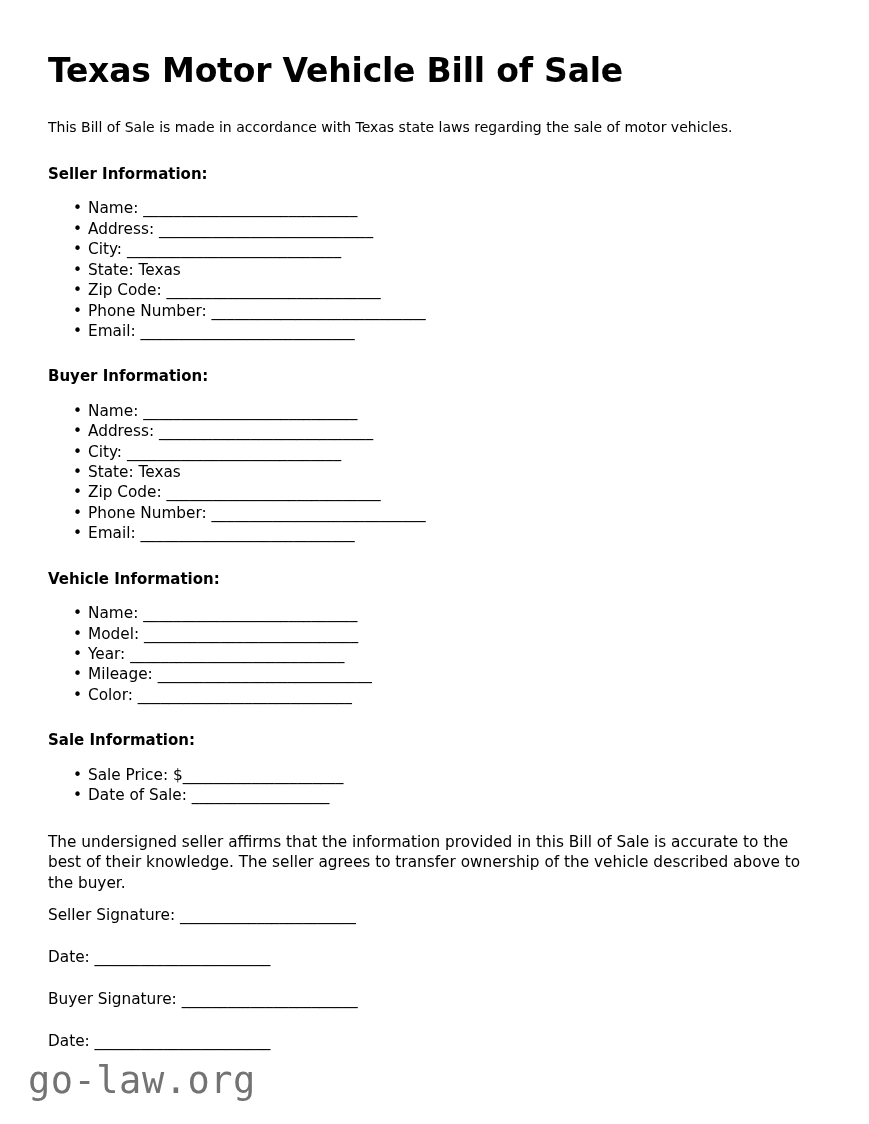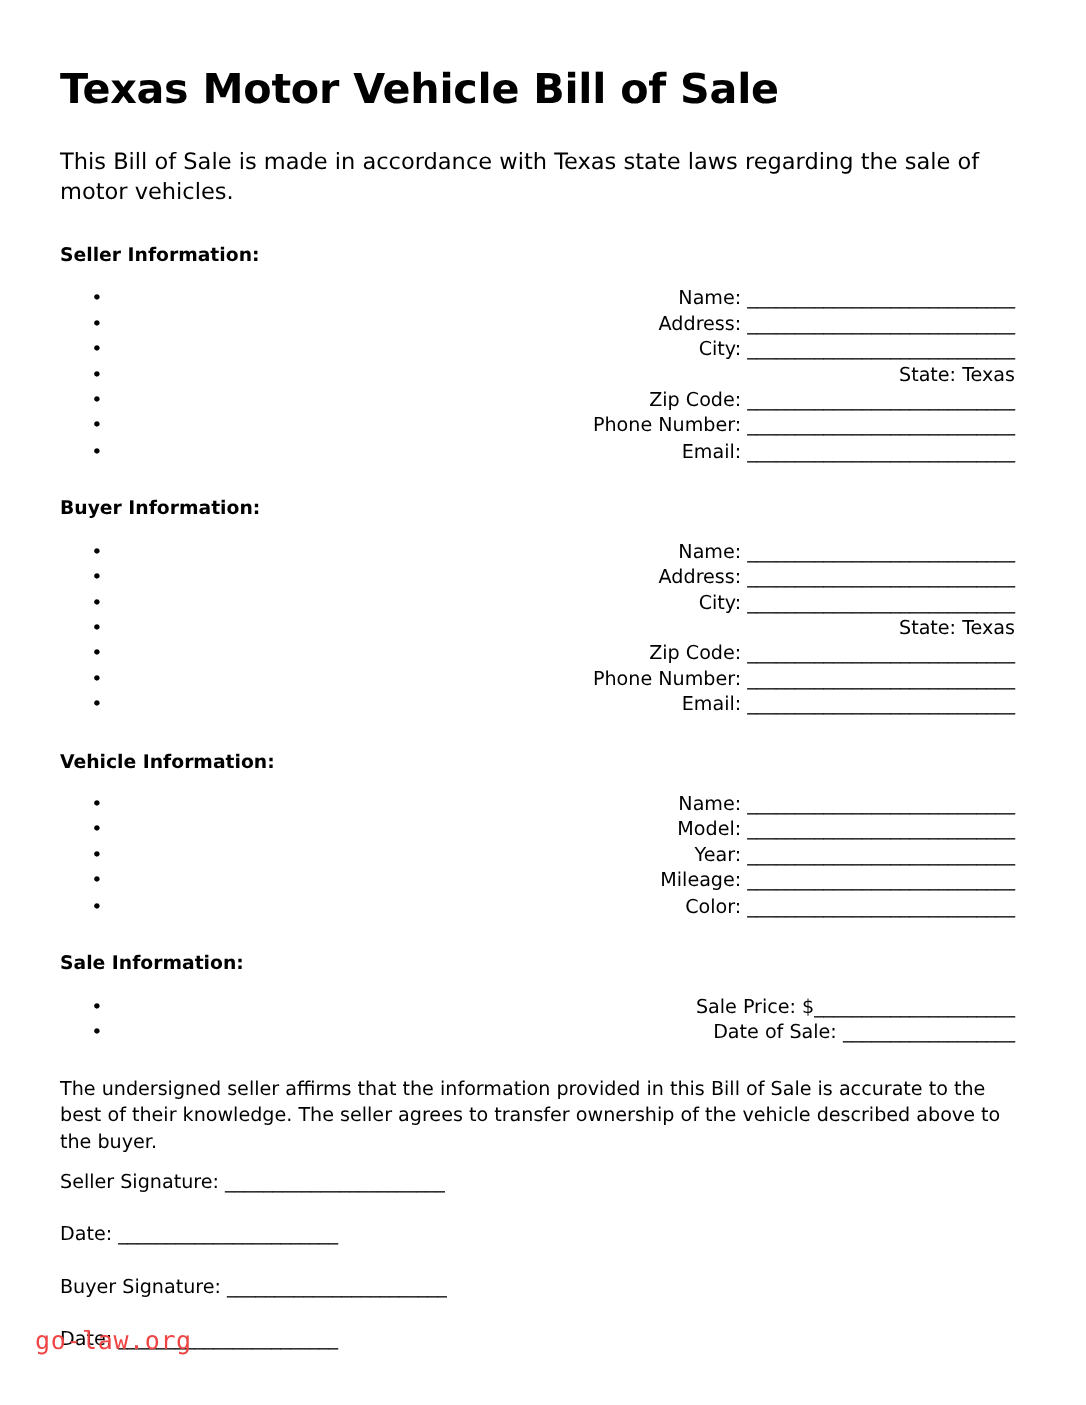--- a/index.html
+++ b/index.html
@@ -29,21 +29,21 @@
     width: 764px;
   }
   h1.doc-title {
     font-size: 33px;
     font-weight: bold;
     line-height: 1.15;
     margin: 0 0 28px 0;
     letter-spacing: -0.2px;
   }
   p.intro {
-    font-size: 18px;
+    font-size: 14px;
     line-height: 1.36;
     margin: 0 0 28px 0;
     max-width: 762px;
   }
   h2.section-heading {
     font-size: 15px;
     font-weight: bold;
     line-height: 1.3;
     margin: 0 0 14px 0;
   }
@@ -51,21 +51,20 @@
     list-style: none;
     margin: 0 0 26px 0;
     padding: 0;
   }
   ul.field-list li {
     font-size: 15.3px;
     line-height: 1.335;
     position: relative;
     padding-left: 40px;
     white-space: nowrap;
-    text-align: right;
   }
   ul.field-list li:before {
     content: "\2022";
     position: absolute;
     left: 25px;
     top: 0;
     font-size: 15.3px;
     line-height: 1.335;
   }
   .fill {
@@ -85,23 +84,23 @@
     white-space: nowrap;
   }
   .sig-line:last-of-type {
     margin-bottom: 0;
   }
   .watermark {
     position: absolute;
     left: 28px;
     top: 1062px;
     font-family: "DejaVu Sans Mono", monospace;
-    font-size: 20px;
+    font-size: 37px;
     line-height: 1;
-    color: #ef4444;
+    color: #737373;
     letter-spacing: 0.5px;
   }
 </style>
 </head>
 <body>
 
 <div class="page">
   <div class="content">
 
     <h1 class="doc-title">Texas Motor Vehicle Bill of Sale</h1>

